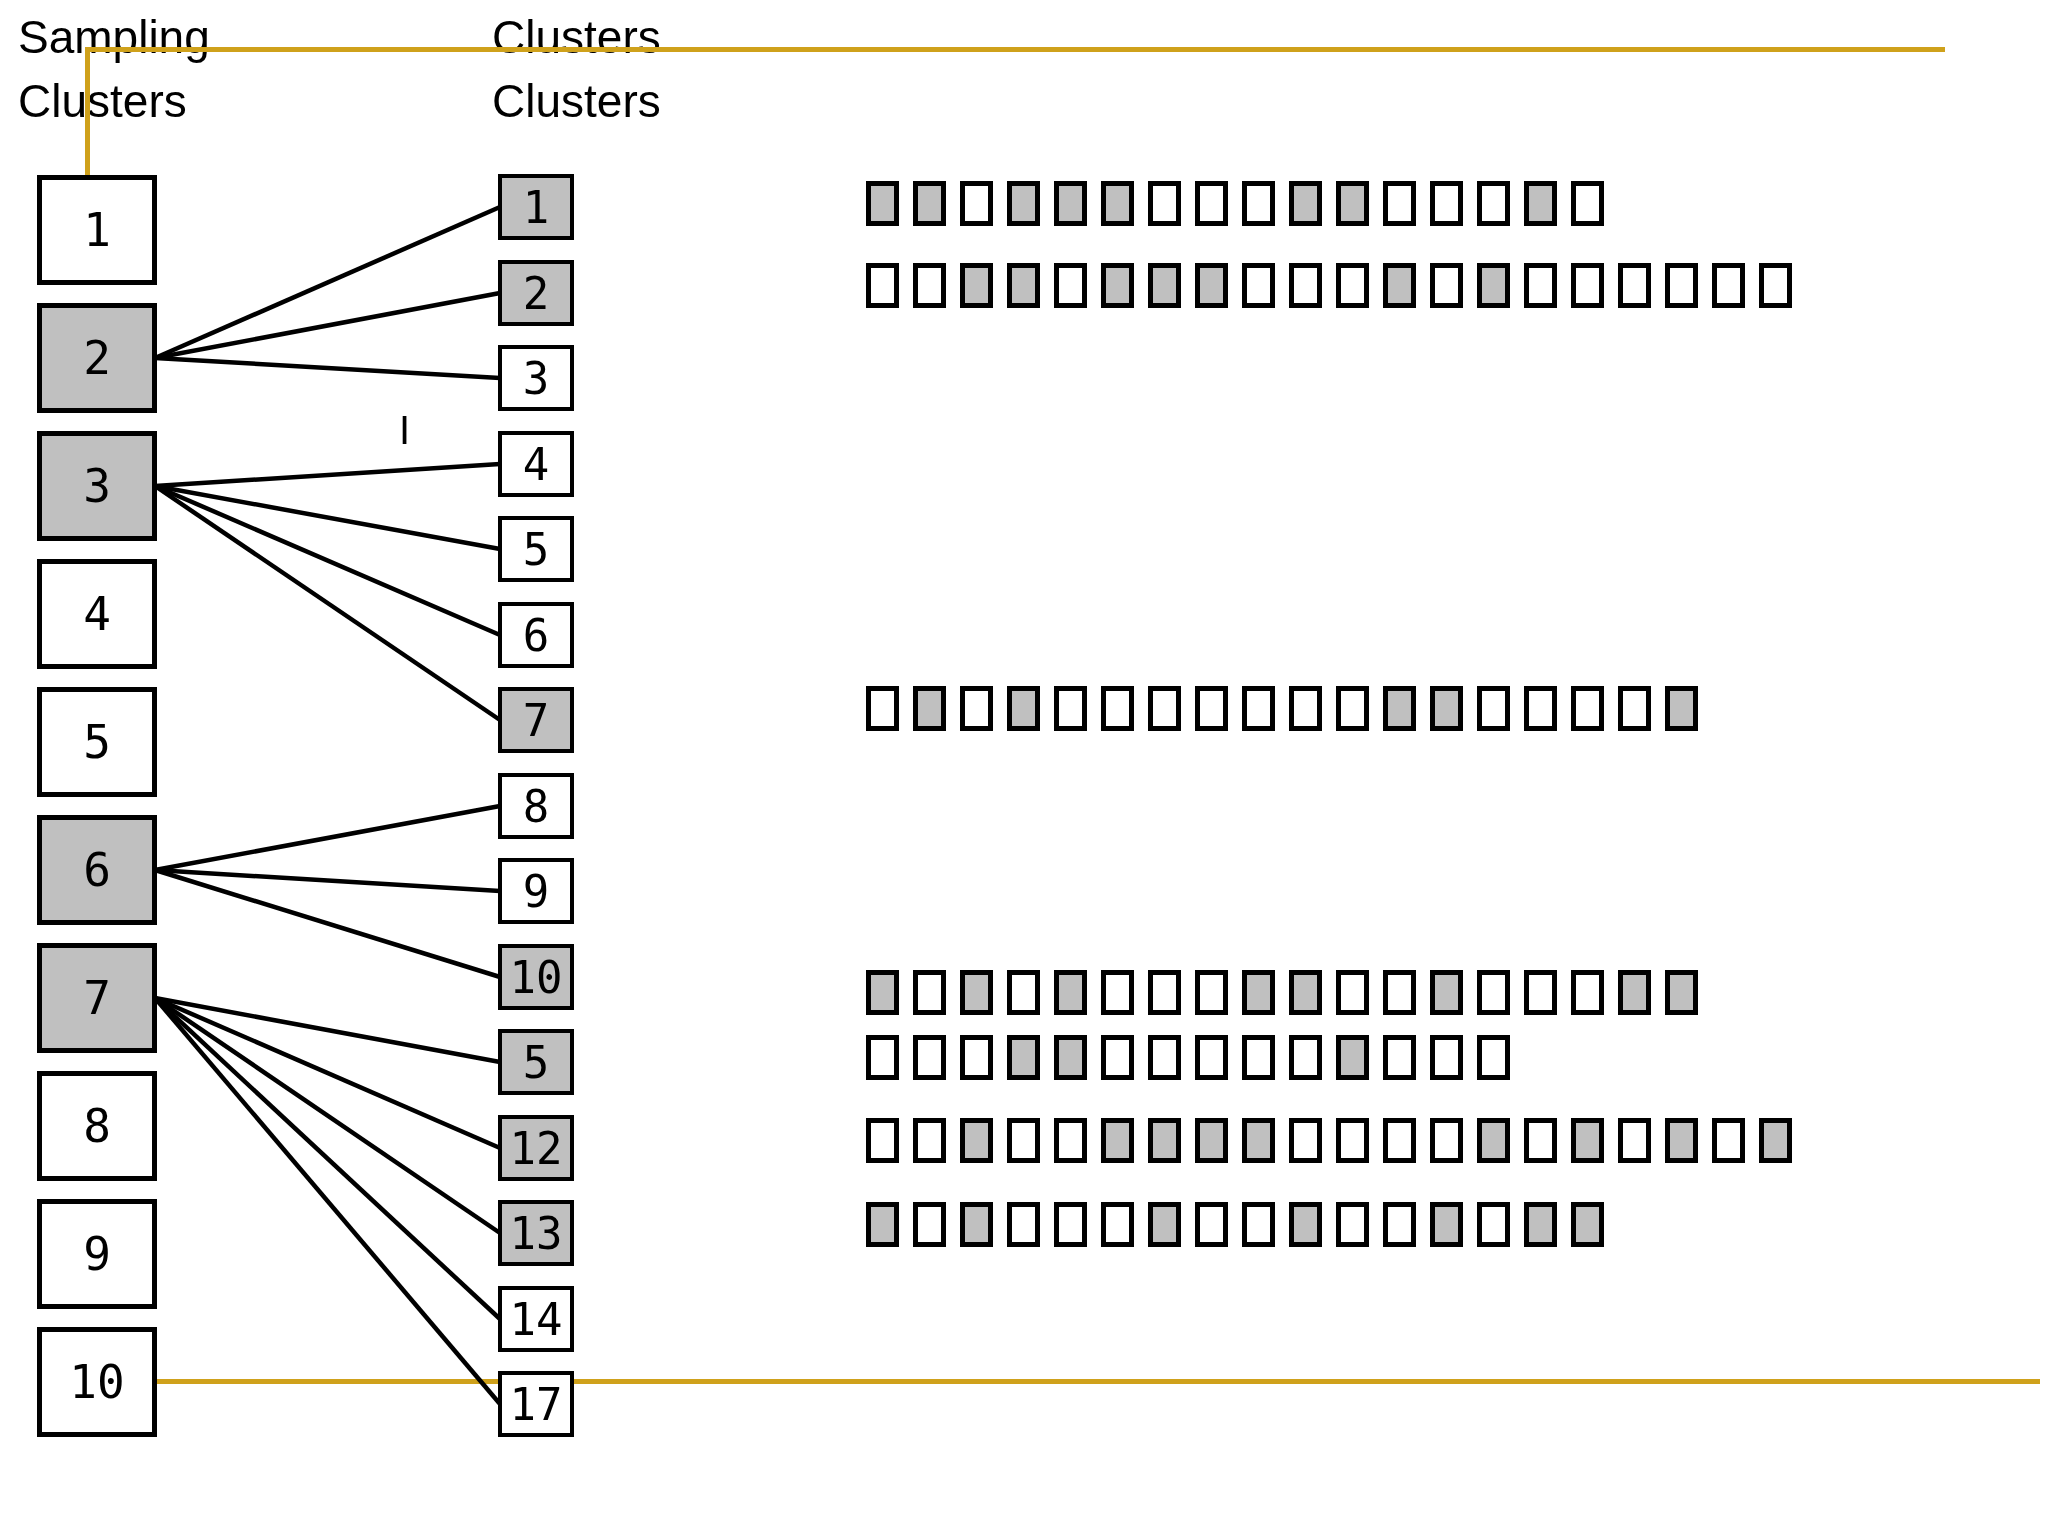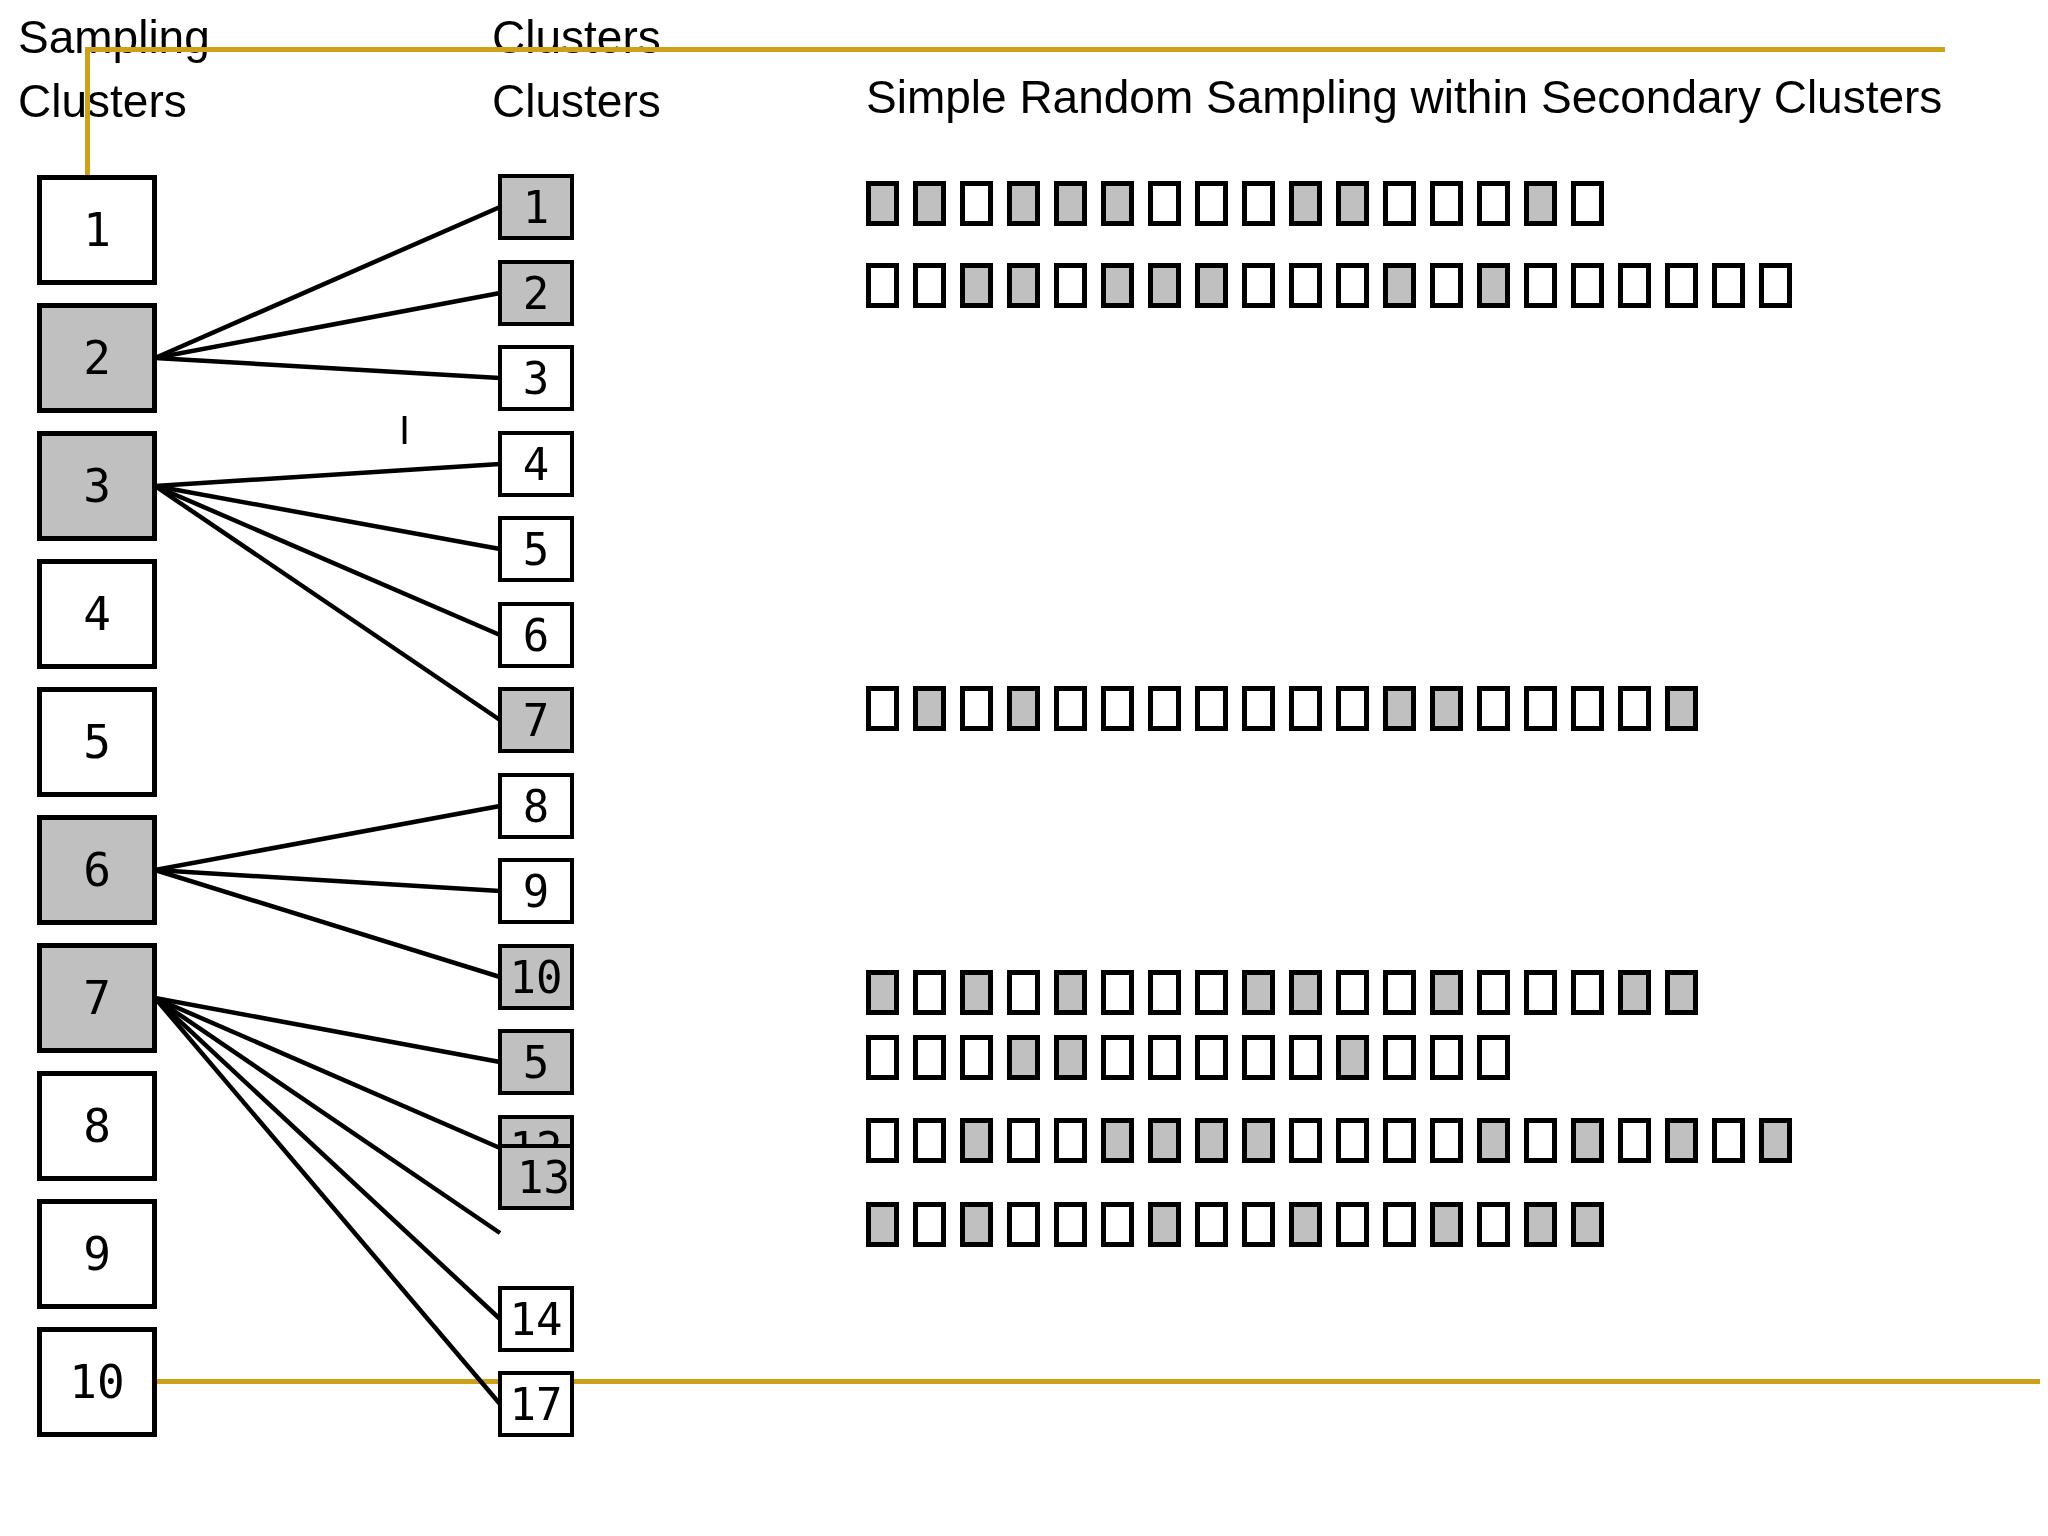--- a/index.html
+++ b/index.html
@@ -59,21 +59,20 @@
 </style>
 </head>
 <body>
 
 <div id="stage" style="--sel: #c0c0c0; --unsel: #ffffff; --accent: #cfa11b; --bg: #ffffff;">
 
   <div class="hdr" style="left:18px;top:10px;">Sampling</div>
   <div class="hdr" style="left:18px;top:74px;">Clusters</div>
   <div class="hdr" style="left:492px;top:10px;">Clusters</div>
   <div class="hdr" style="left:492px;top:74px;">Clusters</div>
-  <div class="hdr" style="left:866px;top:70px;">Simple Random Sampling within Secondary Clusters</div>
 
   <div class="accent" style="left:85px;top:47px;width:1860px;height:5px;"></div>
   <div class="accent" style="left:85px;top:47px;width:5px;height:130px;"></div>
   <div class="accent" style="left:157px;top:1379px;width:1883px;height:5px;"></div>
 
   <div class="tick">I</div>
 
   <svg id="connector-svg" width="2048" height="1536">
       <line x1="155" y1="358" x2="500" y2="207" stroke="#000000" stroke-width="4.5"></line>
       <line x1="155" y1="358" x2="500" y2="293" stroke="#000000" stroke-width="4.5"></line>
@@ -151,21 +150,21 @@
     </div>
     <div class="cbox sbox sel" style="top: 944px;">
       <span>10</span>
     </div>
     <div class="cbox sbox sel" style="top: 1029px;">
       <span>5</span>
     </div>
     <div class="cbox sbox sel" style="top: 1115px;">
       <span>12</span>
     </div>
-    <div class="cbox sbox sel" style="top: 1144px; justify-content: flex-end;">
+    <div class="cbox sbox sel" style="top: 1200px;">
       <span>13</span>
     </div>
     <div class="cbox sbox" style="top: 1286px;">
       <span>14</span>
     </div>
     <div class="cbox sbox" style="top: 1371px;">
       <span>17</span>
     </div>
     <div class="unit sel" style="left: 866px; top: 181px;"></div>
     <div class="unit sel" style="left: 913px; top: 181px;"></div>

